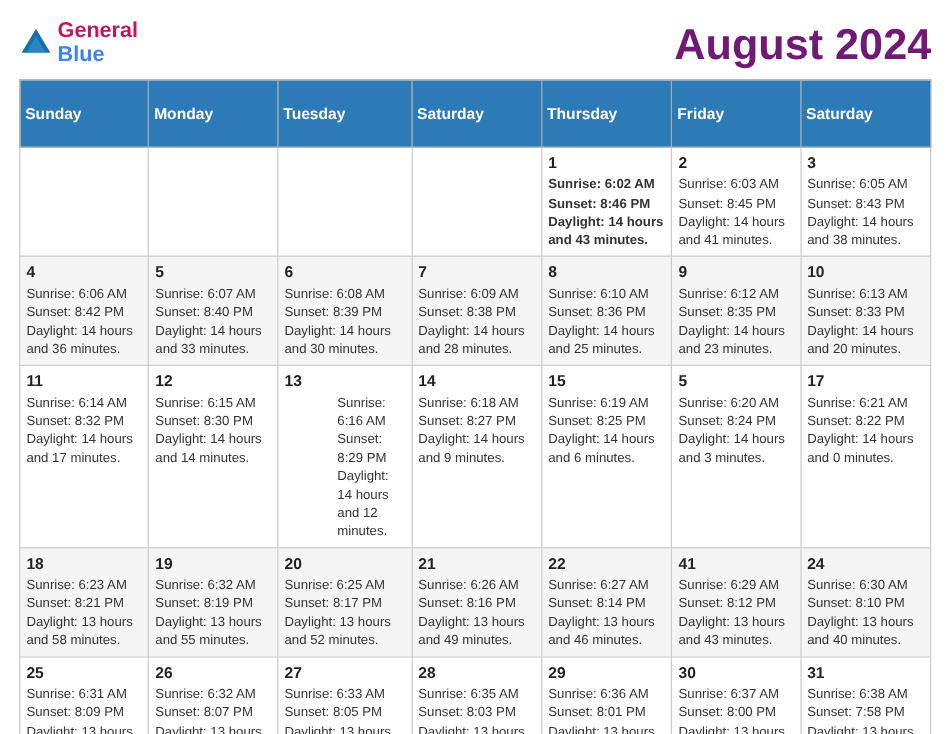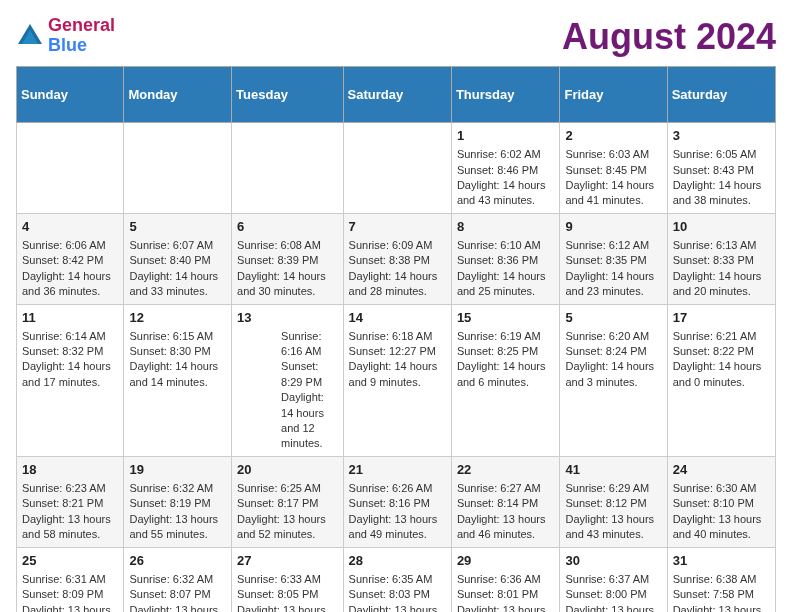--- a/index.html
+++ b/index.html
@@ -125,21 +125,21 @@
       </tr>
   </thead>
   <tbody id="calendar-body">
   <tr>
         <td class="empty-cell"></td>
         <td class="empty-cell"></td>
         <td class="empty-cell"></td>
         <td class="empty-cell"></td>
         <td>
           <span class="day-number">1</span>
-          <div class="day-info" style="white-space: pre-line;">Sunrise: 6:02 AM
+          <div class="day-info" style="white-space: pre-line; font-weight: bold;">Sunrise: 6:02 AM
 Sunset: 8:46 PM
 Daylight: 14 hours
 and 43 minutes.</div>
         </td>
         <td>
           <span class="day-number">2</span>
           <div class="day-info" style="white-space: pre-line;">Sunrise: 6:03 AM
 Sunset: 8:45 PM
 Daylight: 14 hours
 and 41 minutes.</div>
@@ -221,21 +221,21 @@
         <td>
           <span class="day-number">13</span>
           <div class="day-info" style="white-space: pre-line; margin-left: 44px;">Sunrise: 6:16 AM
 Sunset: 8:29 PM
 Daylight: 14 hours
 and 12 minutes.</div>
         </td>
         <td>
           <span class="day-number">14</span>
           <div class="day-info" style="white-space: pre-line;">Sunrise: 6:18 AM
-Sunset: 12:27 PM
+Sunset: 8:27 PM
 Daylight: 14 hours
 and 9 minutes.</div>
         </td>
         <td>
           <span class="day-number">15</span>
           <div class="day-info" style="white-space: pre-line;">Sunrise: 6:19 AM
 Sunset: 8:25 PM
 Daylight: 14 hours
 and 6 minutes.</div>
         </td>

